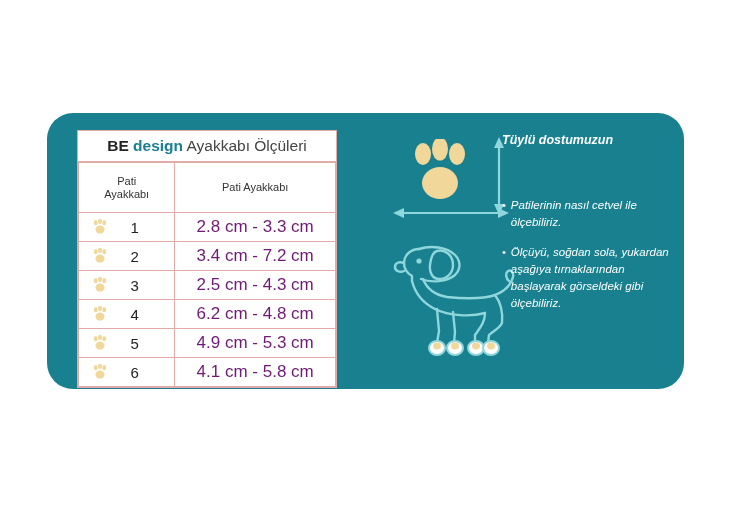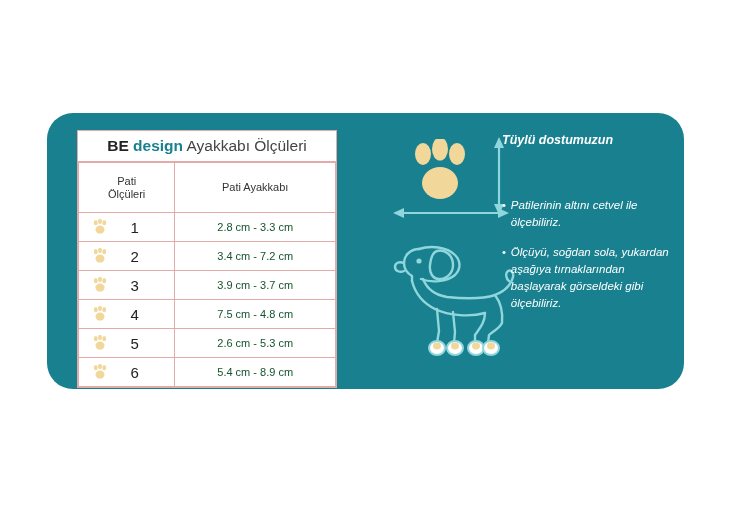--- a/index.html
+++ b/index.html
@@ -86,22 +86,22 @@
     font-size: 15px;
     color: #222222;
     position: relative;
     height: 22px;
   }
   .cell-num .num {
     display: inline-block;
     margin-left: 16px;
   }
   .cell-size {
-    font-size: 11px;
-    color: #14532d;
+    font-size: 17px;
+    color: #701a75;
     white-space: nowrap;
   }
   .paw-mini {
     position: absolute;
     left: 12px;
     top: 50%;
     transform: translateY(-50%);
     width: 18px;
     height: 16px;
   }
@@ -185,21 +185,21 @@
           <span class="brand-be">BE</span>
           <span class="brand-design">design</span>
           <span class="title-rest">Ayakkabı Ölçüleri</span>
         </div>
 
         <table class="sizes">
           <thead>
             <tr>
               <th class="col-num">
                 <div>Pati</div>
-                <div>Ölçüleri</div>
+                <div>Ayakkabı</div>
               </th>
               <th class="col-size">Pati Ayakkabı</th>
             </tr>
           </thead>
           <tbody>
             <tr>
               <td class="cell-num">
                 <span class="paw-mini">
                   <svg viewBox="0 0 24 22" width="18" height="16">
                     <ellipse cx="6.2" cy="5" rx="2.7" ry="3.6" fill="#f2d79a"></ellipse>
@@ -231,63 +231,63 @@
                 <span class="paw-mini">
                   <svg viewBox="0 0 24 22" width="18" height="16">
                     <ellipse cx="6.2" cy="5" rx="2.7" ry="3.6" fill="#f2d79a"></ellipse>
                     <ellipse cx="12" cy="3.4" rx="2.7" ry="3.6" fill="#f2d79a"></ellipse>
                     <ellipse cx="17.8" cy="5" rx="2.7" ry="3.6" fill="#f2d79a"></ellipse>
                     <ellipse cx="12" cy="14.5" rx="6.2" ry="5.6" fill="#f2d79a"></ellipse>
                   </svg>
                 </span>
                 <span class="num">3</span>
               </td>
-              <td class="cell-size">3.9 cm - 3.7 cm</td>
+              <td class="cell-size">2.5 cm - 4.3 cm</td>
             </tr>
             <tr>
               <td class="cell-num">
                 <span class="paw-mini">
                   <svg viewBox="0 0 24 22" width="18" height="16">
                     <ellipse cx="6.2" cy="5" rx="2.7" ry="3.6" fill="#f2d79a"></ellipse>
                     <ellipse cx="12" cy="3.4" rx="2.7" ry="3.6" fill="#f2d79a"></ellipse>
                     <ellipse cx="17.8" cy="5" rx="2.7" ry="3.6" fill="#f2d79a"></ellipse>
                     <ellipse cx="12" cy="14.5" rx="6.2" ry="5.6" fill="#f2d79a"></ellipse>
                   </svg>
                 </span>
                 <span class="num">4</span>
               </td>
-              <td class="cell-size">7.5 cm - 4.8 cm</td>
+              <td class="cell-size">6.2 cm - 4.8 cm</td>
             </tr>
             <tr>
               <td class="cell-num">
                 <span class="paw-mini">
                   <svg viewBox="0 0 24 22" width="18" height="16">
                     <ellipse cx="6.2" cy="5" rx="2.7" ry="3.6" fill="#f2d79a"></ellipse>
                     <ellipse cx="12" cy="3.4" rx="2.7" ry="3.6" fill="#f2d79a"></ellipse>
                     <ellipse cx="17.8" cy="5" rx="2.7" ry="3.6" fill="#f2d79a"></ellipse>
                     <ellipse cx="12" cy="14.5" rx="6.2" ry="5.6" fill="#f2d79a"></ellipse>
                   </svg>
                 </span>
                 <span class="num">5</span>
               </td>
-              <td class="cell-size">2.6 cm - 5.3 cm</td>
+              <td class="cell-size">4.9 cm - 5.3 cm</td>
             </tr>
             <tr>
               <td class="cell-num">
                 <span class="paw-mini">
                   <svg viewBox="0 0 24 22" width="18" height="16">
                     <ellipse cx="6.2" cy="5" rx="2.7" ry="3.6" fill="#f2d79a"></ellipse>
                     <ellipse cx="12" cy="3.4" rx="2.7" ry="3.6" fill="#f2d79a"></ellipse>
                     <ellipse cx="17.8" cy="5" rx="2.7" ry="3.6" fill="#f2d79a"></ellipse>
                     <ellipse cx="12" cy="14.5" rx="6.2" ry="5.6" fill="#f2d79a"></ellipse>
                   </svg>
                 </span>
                 <span class="num">6</span>
               </td>
-              <td class="cell-size">5.4 cm - 8.9 cm</td>
+              <td class="cell-size">4.1 cm - 5.8 cm</td>
             </tr>
           </tbody>
         </table>
 
       </div>
     </div>
 
     <div class="illus">
 
       <span class="paw-big">
@@ -357,21 +357,21 @@
 
     </div>
 
     <div class="right-col">
       <div class="right-title">
         <div>Tüylü dostumuzun</div>
       </div>
 
       <div class="bullet">
         <span class="dot">•</span>
-        <span>Patilerinin altını cetvel ile ölçebiliriz.</span>
+        <span>Patilerinin nasıl cetvel ile ölçebiliriz.</span>
       </div>
 
       <div class="bullet">
         <span class="dot">•</span>
         <span>Ölçüyü, soğdan sola, yukardan aşağıya tırnaklarından başlayarak görseldeki gibi ölçebiliriz.</span>
       </div>
     </div>
 
   </div>
 </div>

